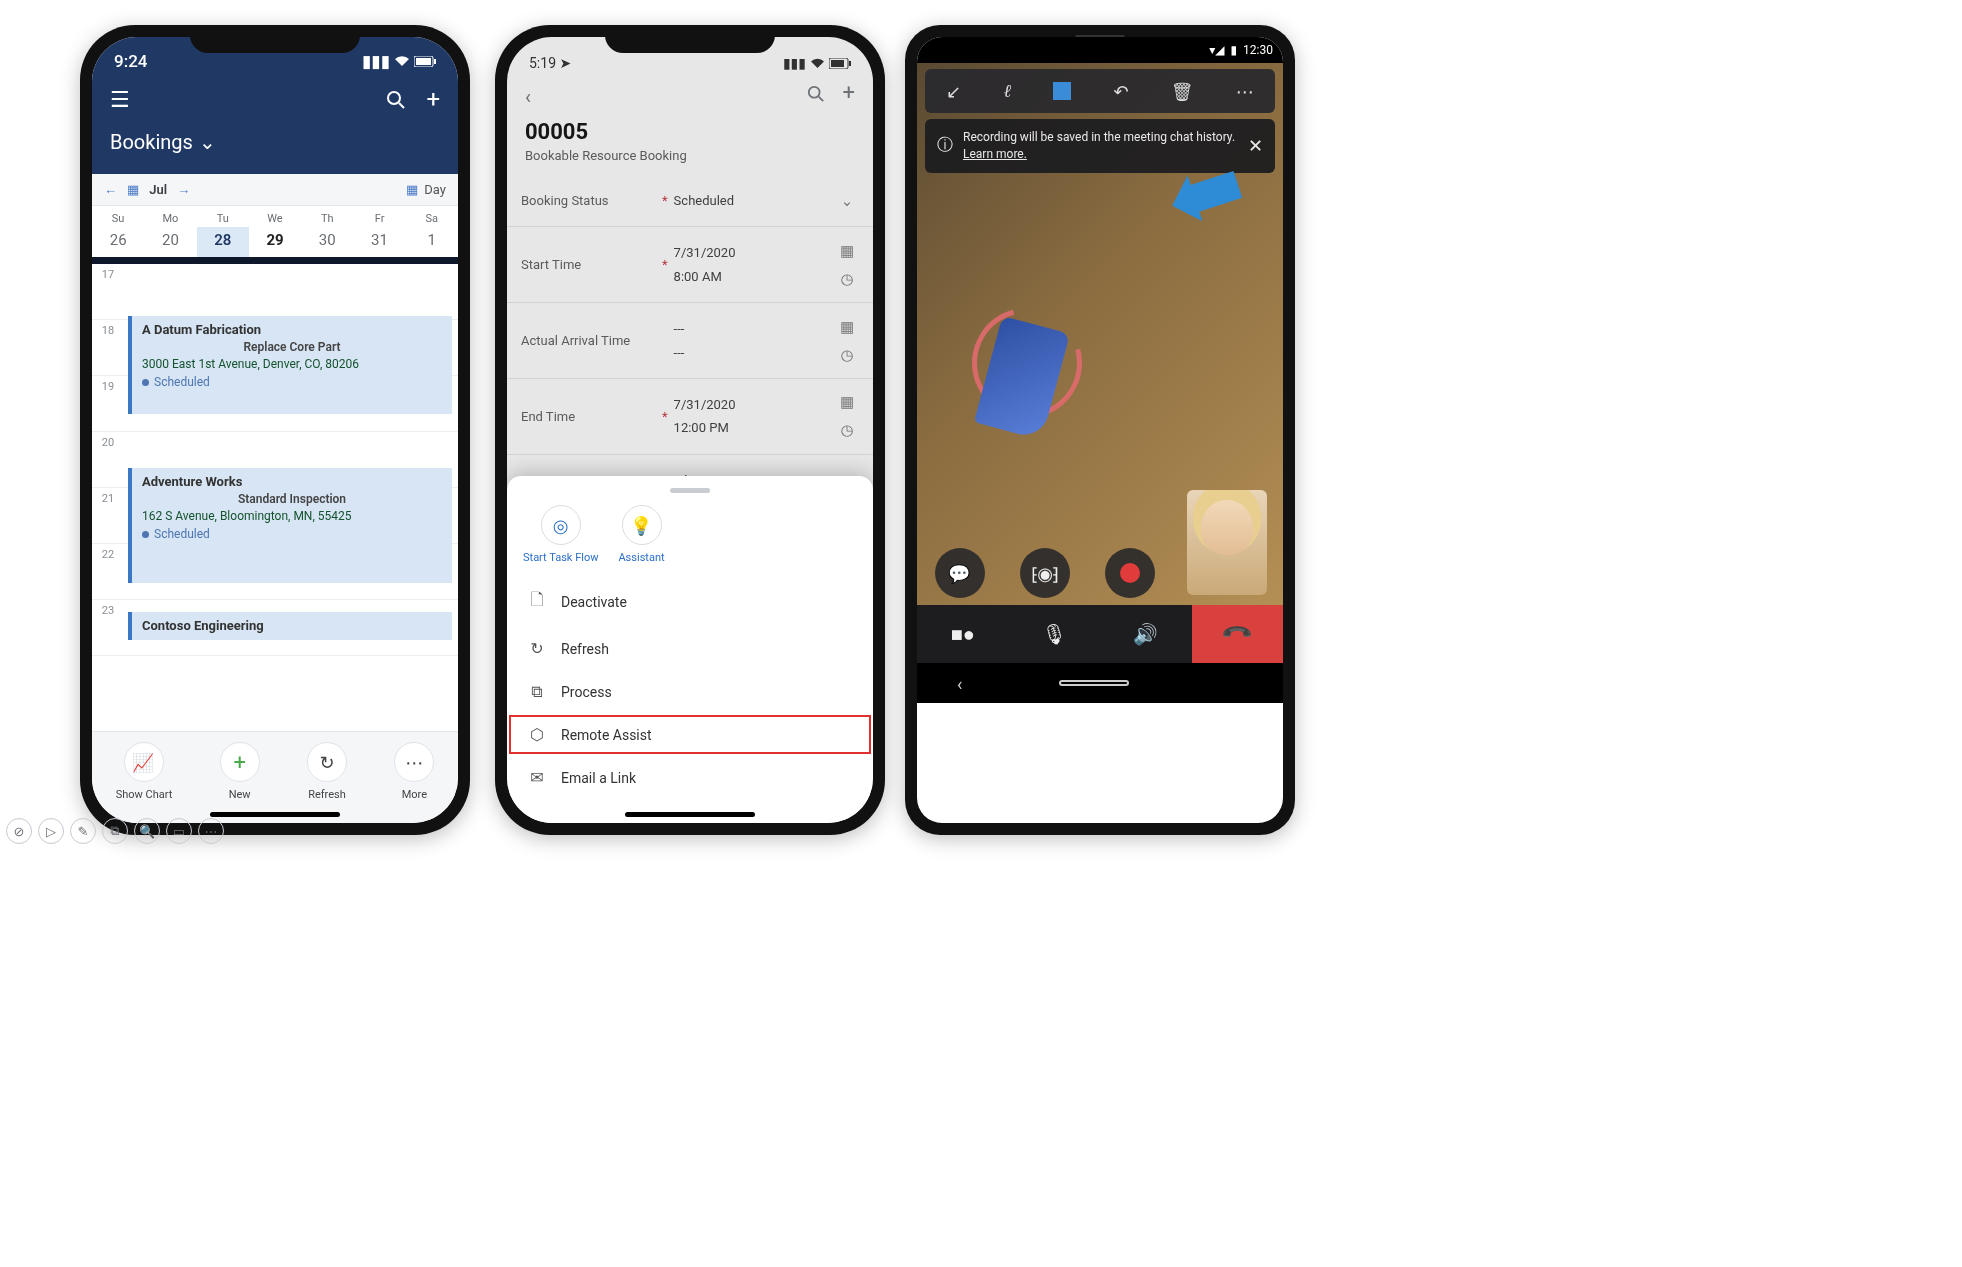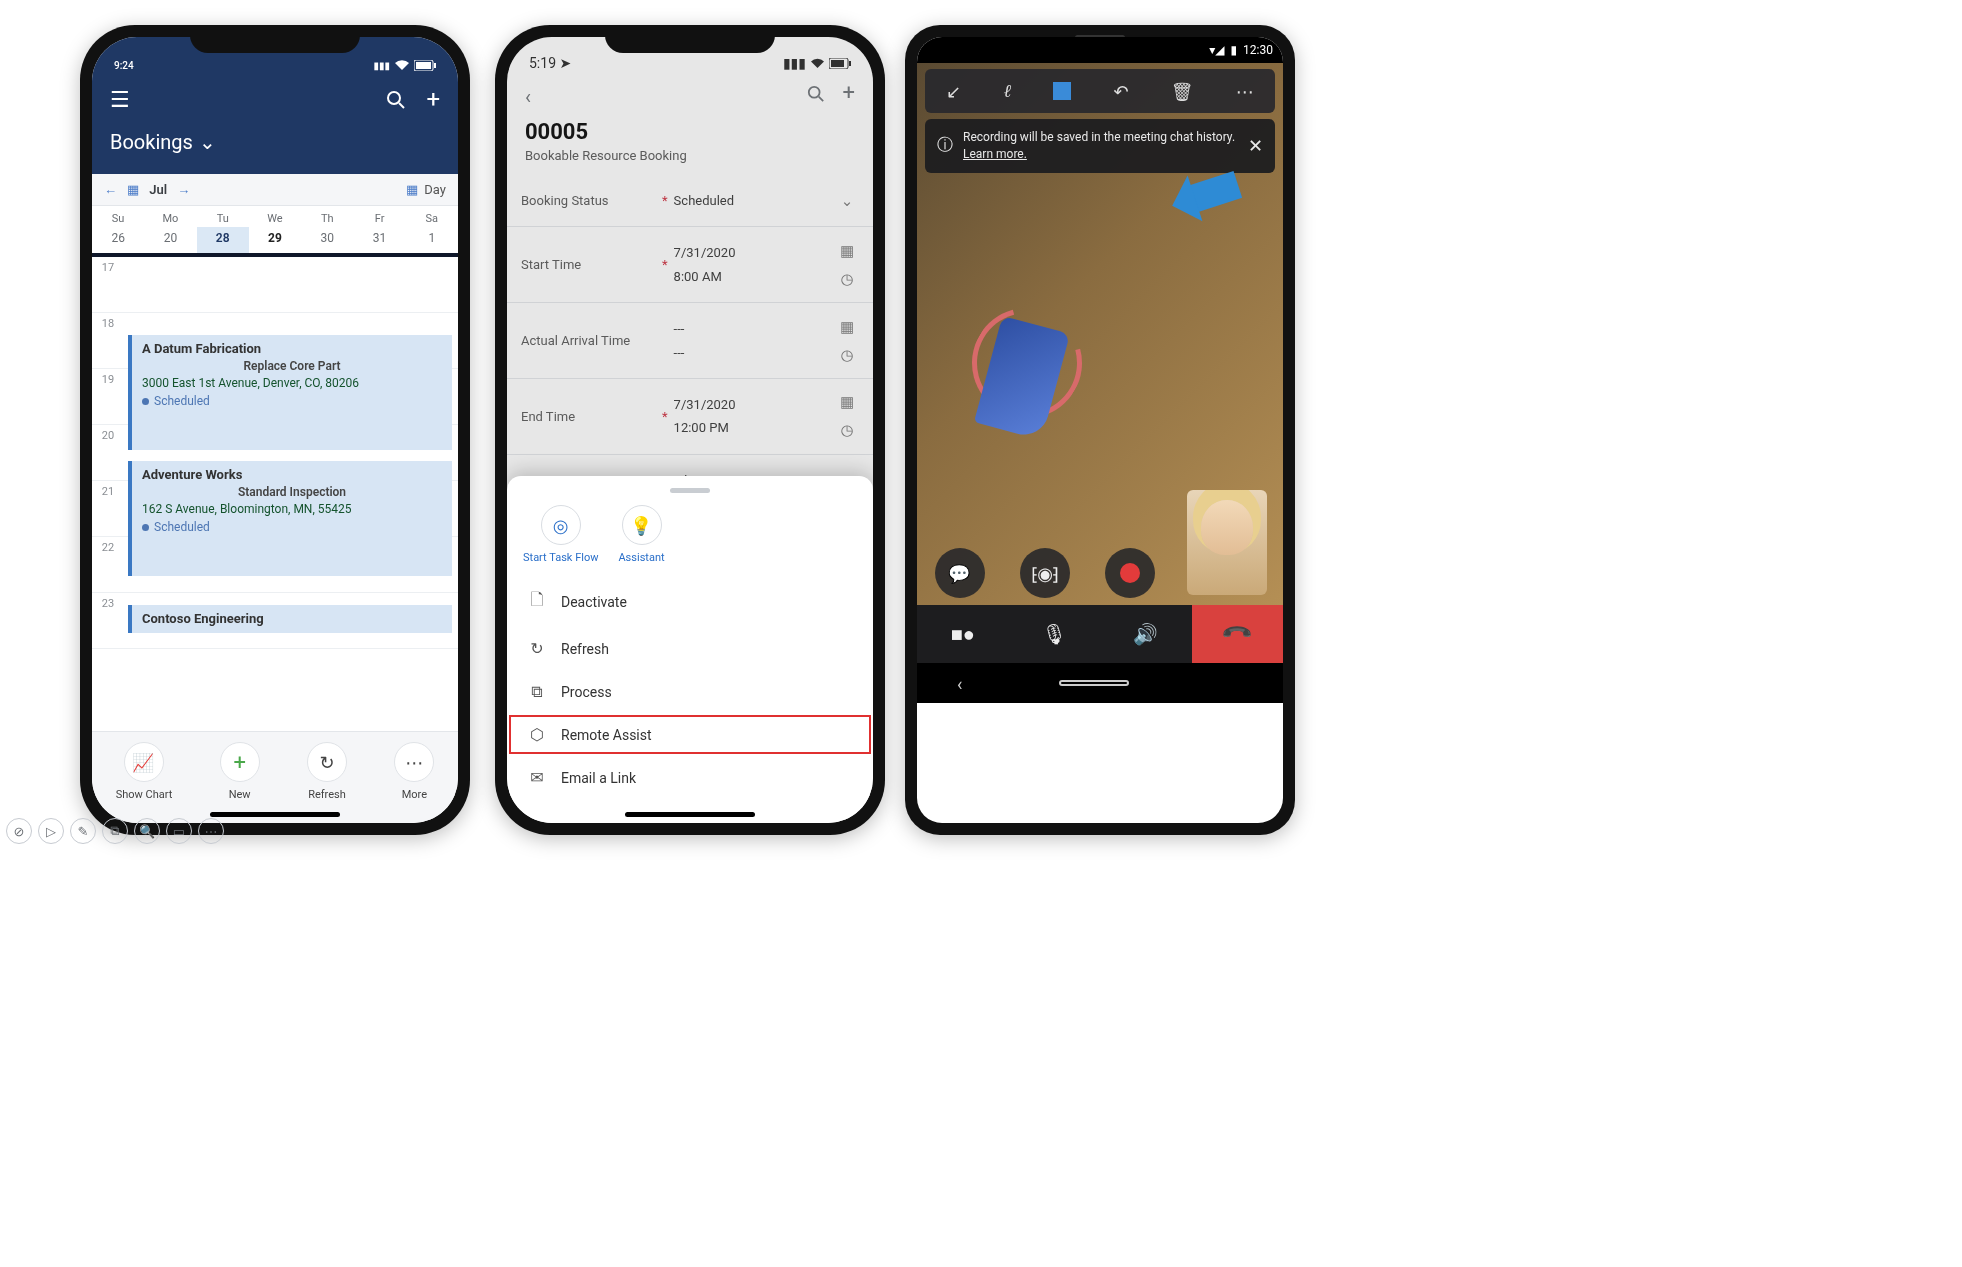--- a/index.html
+++ b/index.html
@@ -7,31 +7,31 @@
   .canvas { position: relative; width: 1470px; height: 850px; transform-origin: top left; }
 
   .phone { position: absolute; width: 390px; height: 810px; border-radius: 55px; background:#111; padding:12px; box-shadow: 0 4px 20px rgba(0,0,0,.25); }
   .phone.android { border-radius: 35px; }
   .phone .screen { width:100%; height:100%; border-radius: 45px; overflow:hidden; background:#fff; position:relative; }
   .phone.android .screen { border-radius: 25px; }
   .notch { position:absolute; top:0; left:50%; transform:translateX(-50%); width:170px; height:28px; background:#111; border-bottom-left-radius:18px; border-bottom-right-radius:18px; z-index:50; }
   .speaker { position:absolute; top:10px; left:50%; transform:translateX(-50%); width:50px; height:5px; background:#333; border-radius:3px; }
 
   
-  .p1-status { height:36px; background:#1f3864; color:#fff; display:flex; justify-content:space-between; align-items:flex-end; padding:0 22px 2px; font-size:10px; font-weight:500; }
+  .p1-status { height:36px; background:#1f3864; color:#fff; display:flex; justify-content:space-between; align-items:flex-end; padding:0 22px 2px; font-size:17px; font-weight:500; }
   .p1-status .icons { display:flex; gap:4px; align-items:center; }
   .p1-header { background:#1f3864; color:#fff; padding:14px 18px 20px; }
   .p1-header-row { display:flex; justify-content:space-between; align-items:center; margin-bottom:18px; }
   .p1-title { font-size:20px; font-weight:400; display:flex; align-items:center; gap:6px; }
   .p1-nav { background:#f5f6f8; display:flex; align-items:center; justify-content:space-between; padding:8px 12px; border-bottom:1px solid #e3e6ea; font-size:13px; color:#3b3f44;}
   .p1-nav-left { display:flex; align-items:center; gap:10px; color:#4a7bc8; }
   .p1-nav-left .mon { color:#3b3f44; font-weight:600; }
   .p1-days-head { display:flex; font-size:11px; }
   .p1-days-head div { flex:1; text-align:center; padding:6px 0 2px; color:#6a6e73; }
-  .p1-days-num { display:flex; font-size:12px; border-bottom:4px solid #0f172a; }
+  .p1-days-num { display:flex; font-size:15px; border-bottom:7px solid #0f172a; }
   .p1-days-num div { flex:1; text-align:center; padding:4px 0 8px; color:#6a6e73; position:relative; }
   .p1-days-num .sel { background:#dbe8f5; color:#1f3864; font-weight:600;}
   .p1-days-num .today { font-weight:700; color:#222; }
   .p1-cal { position:relative; }
   .hour-row { display:flex; border-bottom:1px solid #eceff2; height:56px; font-size:11px; color:#8a8e93; }
   .hour-row .hr { width:32px; text-align:center; padding-top:4px; }
   .hour-row .cell { flex:1; }
   .event { position:absolute; left:36px; right:6px; background:#d7e5f4; border-left:4px solid #3a78c3; padding:6px 10px; font-size:12px; color:#333; }
   .event .title { font-weight:700; font-size:13px; margin-bottom:3px; }
   .event .sub { font-weight:600; color:#444; margin-bottom:3px;text-align:center; }
@@ -198,21 +198,21 @@
           </div>
       <div class="hour-row">
             <div class="hr">22</div>
             <div class="cell"></div>
           </div>
       <div class="hour-row">
             <div class="hr">23</div>
             <div class="cell"></div>
           </div>
 
-      <div class="event" style="top:78px; height:115px;">
+      <div class="event" style="top:52px; height:98px;">
         <div class="title">A Datum Fabrication</div>
         <div class="sub">Replace Core Part</div>
         <div class="addr">3000 East 1st Avenue, Denver, CO, 80206</div>
         <div class="status">
               <span class="dot"></span>
               <span>Scheduled</span>
             </div>
       </div>
       <div class="event" style="top:204px; height:115px;">
         <div class="title">Adventure Works</div>

